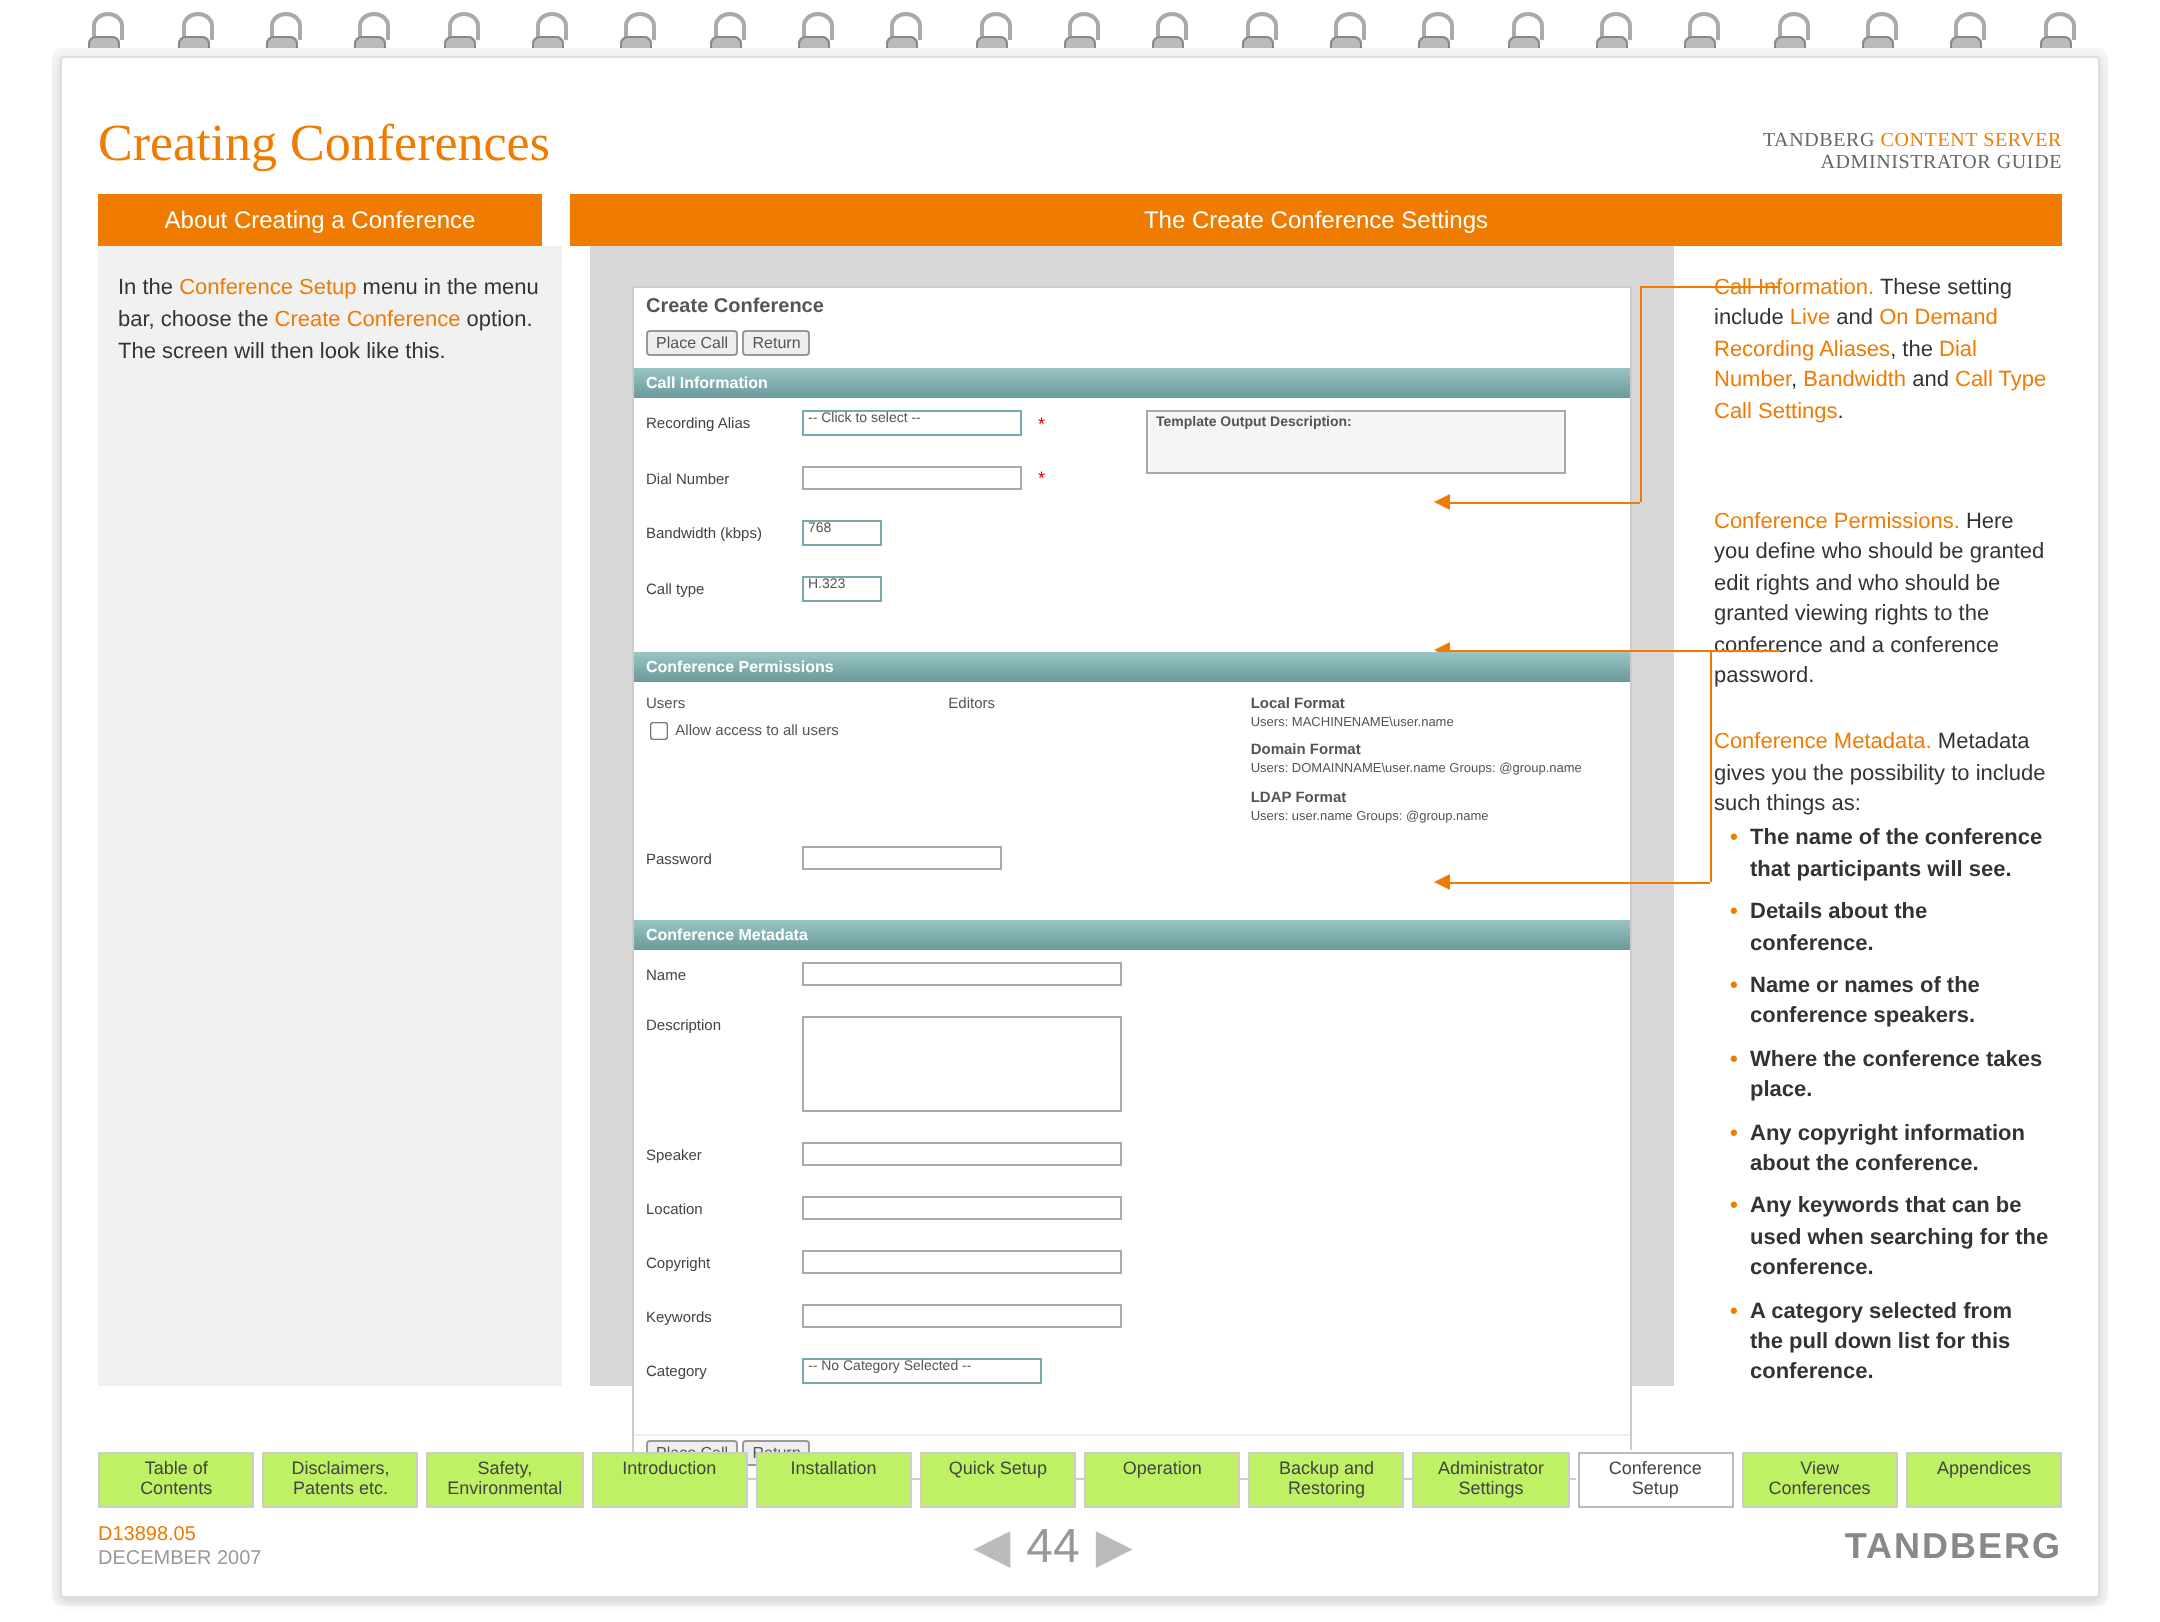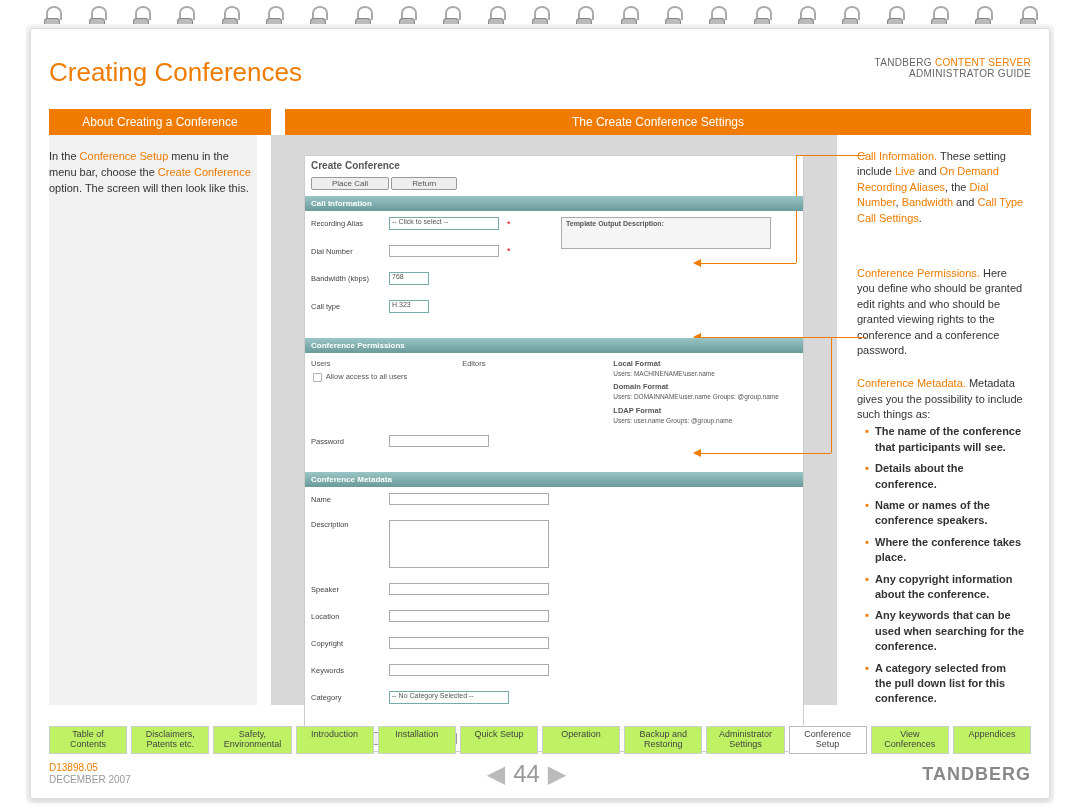--- a/index.html
+++ b/index.html
@@ -6,46 +6,46 @@
   body { font-family: Arial, Helvetica, sans-serif; background: #fff; width:1080px; height:811px; overflow:hidden; position:relative; }
 
   
   .binding { position:absolute; top:0; left:0; right:0; height:36px; display:flex; justify-content:space-around; padding:0 30px; }
   .ring { width:20px; height:36px; position:relative; }
   .ring::before { content:""; position:absolute; top:6px; left:4px; width:12px; height:12px; border:2px solid #aaa; border-radius:50% 50% 0 0; border-bottom:none; }
   .ring::after { content:""; position:absolute; top:18px; left:2px; width:16px; height:12px; background:#bbb; border-radius:4px; box-shadow:inset 0 0 0 1px #888; }
 
   .sheet { position:absolute; top:28px; left:30px; right:30px; bottom:12px; background:#fff; border:1px solid #ddd; border-radius:2px; box-shadow:0 2px 6px rgba(0,0,0,0.15), 0 0 0 4px #f5f5f5; padding:28px 18px 50px 18px; }
 
-  .hdr { display:flex; justify-content:space-between; align-items:flex-start; margin-bottom:21px; }
+  .hdr { display:flex; justify-content:space-between; align-items:flex-end; margin-bottom:10px;font-family:Liberation Serif, serif; }
   .title { color:#ef7b00; font-size:26px; font-weight:400; }
   .prodline { text-align:right; font-size:10px; color:#666; letter-spacing:0.3px; }
   .prodline .orange { color:#ef7b00; }
 
   .tabs { display:flex; gap:14px; margin-bottom:0; }
   .tab { flex:0 0 auto; background:#ef7b00; color:#fff; font-size:12px; padding:6px 0; text-align:center; }
   .tab.left { width:222px; }
   .tab.right { flex:1; }
 
   .cols { display:flex; gap:14px; margin-top:0; height:570px; }
-  .col-left { width:208px; background:#f1f1f1; padding:14px 0; font-size:11px; line-height:1.45; color:#333; }
+  .col-left { width:232px; background:#f1f1f1; padding:14px 10px; font-size:11px; line-height:1.45; color:#333; }
   .col-left .orange { color:#ef7b00; }
 
   .col-mid { flex:1; background:#d8d8d8; padding:20px 0 0 0; display:flex; justify-content:center; align-items:flex-start; position:relative; }
   .col-right { width:180px; padding:14px 6px; font-size:11px; line-height:1.4; color:#333; }
   .col-right .orange { color:#ef7b00; }
   .col-right ul { list-style:none; margin-top:2px; padding-left:8px;font-weight:bold; }
   .col-right li { position:relative; padding-left:10px; margin-bottom:6px; }
   .col-right li::before { content:"•"; color:#ef7b00; position:absolute; left:0; }
 
   
   .shot { width:500px; background:#fff; border:1px solid #ccc; font-size:8px; color:#555; }
   .shot-title { font-weight:bold; font-size:10px; padding:4px 6px; }
   .btnrow { padding:2px 6px 6px; }
-  .minibtn { display:inline-block; border:1px solid #999; background:#eee; padding:1px 20px; font-size:8px; border-radius:2px; }
+  .minibtn { display:inline-block; border:1px solid #999; background:#eee; padding:1px 4px; font-size:8px; border-radius:2px; }
   .secthd { background:#7aa6a6; background:linear-gradient(#9ac5c5,#6a9a9a); color:#fff; font-size:8px; font-weight:bold; padding:3px 6px; position:relative; }
   .formarea { padding:6px 6px 10px; }
   .frow { display:flex; align-items:center; margin-bottom:15px; gap:6px; }
   .flabel { width:72px; font-size:7.5px; color:#444; }
   .finput { border:1px solid #aaa; height:12px; }
   .fsel { border:1px solid #7aa; height:13px; font-size:7px; background:#fff; padding:0 14px 0 2px; position:relative; }
   .star { color:#d00; font-size:9px; margin-left:2px; }
   .tplbox { border:1px solid #aaa; background:#f5f5f5; padding:2px 4px; width:210px; height:32px; font-size:7px; font-weight:bold; }
   .permcols { display:flex; gap:20px; font-size:7.5px; }
   .permcols .c { flex:1; }

